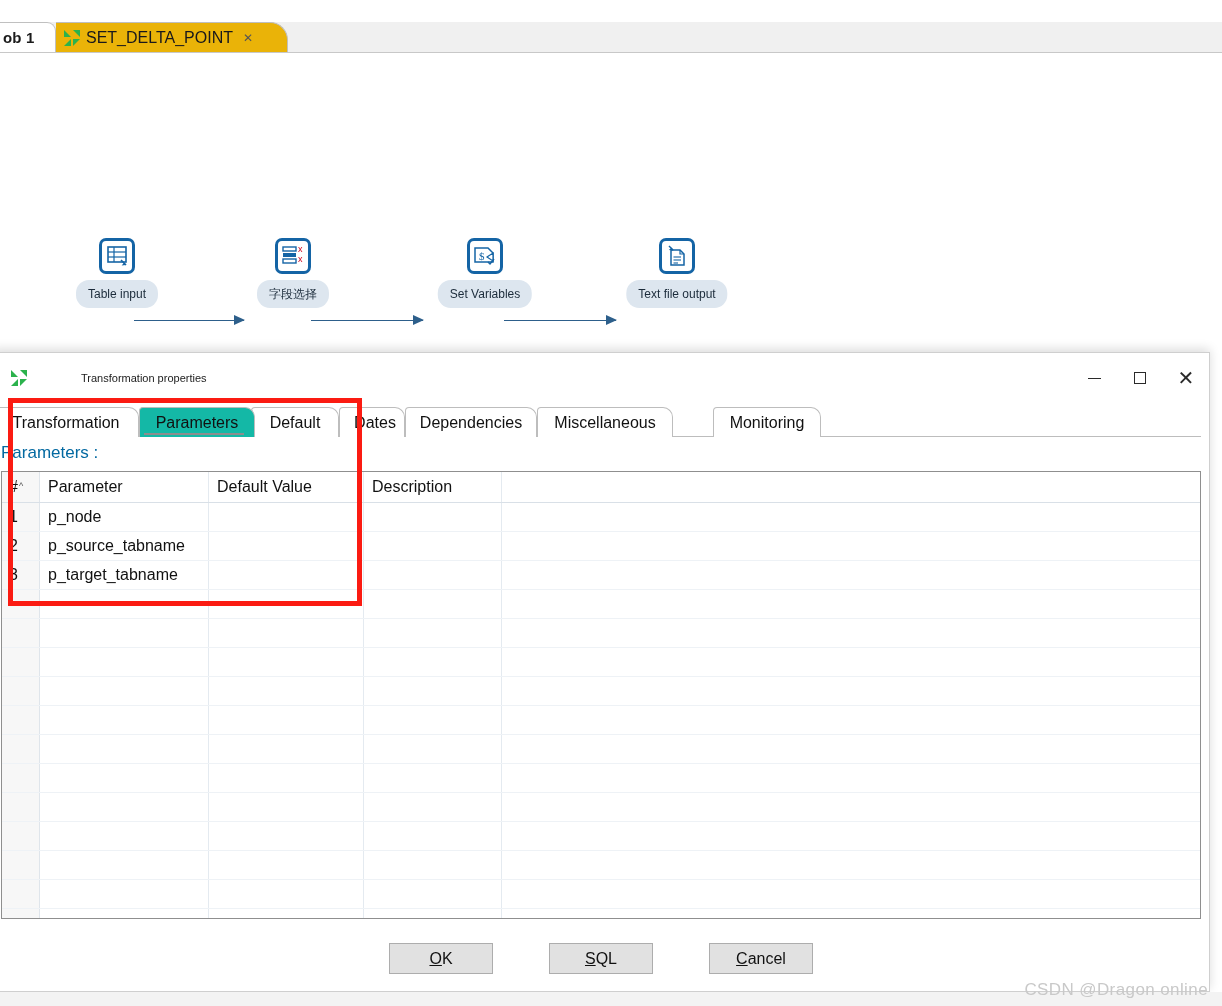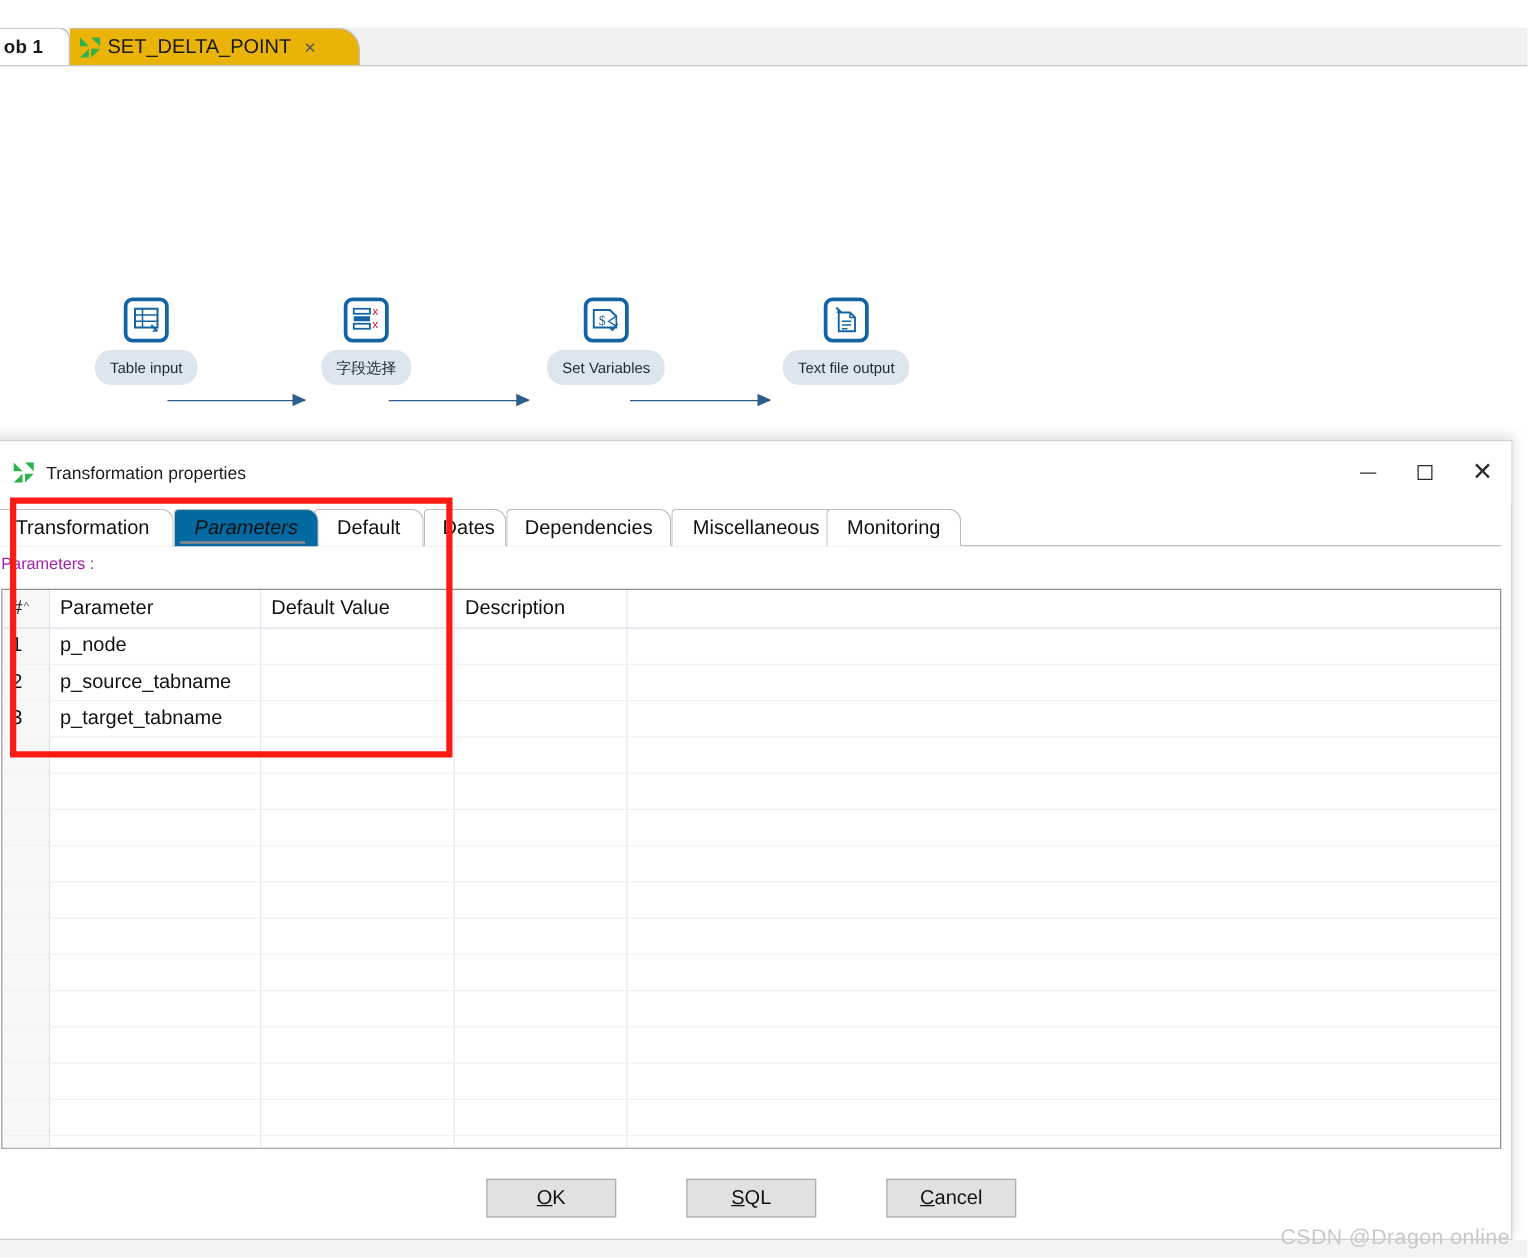--- a/index.html
+++ b/index.html
@@ -172,22 +172,23 @@
     left: 0; top: 0;
     width: 100%; height: 50px;
     display: flex;
     align-items: center;
     gap: 10px;
     padding-left: 18px;
     box-sizing: border-box;
     background: #ffffff;
   }
   .dlg-title .ttxt {
-    font-size: 14px;
+    font-size: 11px;
     color: #1b1b1b;
+    margin-left: 44px;
   }
   .win-btns {
     position: absolute;
     right: 0; top: 0;
     height: 50px;
     display: flex;
     align-items: center;
   }
   .win-btn {
     width: 46px; height: 34px;
@@ -218,45 +219,44 @@
     color: #111;
     background: #ffffff;
     border: 1px solid #bdbdbd;
     border-bottom: none;
     border-top-left-radius: 4px;
     border-top-right-radius: 10px;
     white-space: nowrap;
     padding: 0 6px;
   }
   .dtab.sel {
-    background: #0369a1;
+    background: #14b8a6;
     border-color: #bdbdbd;
     z-index: 3;
-    font-style: italic;
   }
   .dtab.sel::after {
     content: "";
     position: absolute;
     left: 4px; right: 10px; bottom: 2px;
     height: 2px;
     background: #8d8d8d;
   }
   .tabfolder-line {
     position: absolute;
     left: 8px; top: 83px;
     width: 1200px; height: 1px;
     background: #bdbdbd;
   }
 
   
   .params-label {
     position: absolute;
     left: 8px; top: 442px;
-    font-size: 13px;
-    color: #a21caf;
+    font-size: 17px;
+    color: #0369a1;
   }
 
   table.grid {
     position: absolute;
     left: 8px; top: 470px;
     width: 1198px;
     border-collapse: collapse;
     table-layout: fixed;
     background: #ffffff;
     font-size: 16px;
@@ -477,21 +477,21 @@
       </div>
       <div class="dtab" style="left:338px; width:66px;padding-left:12px;">
         <span>Dates</span>
       </div>
       <div class="dtab" style="left:404px; width:132px;">
         <span>Dependencies</span>
       </div>
       <div class="dtab" style="left:536px; width:136px;">
         <span>Miscellaneous</span>
       </div>
-      <div class="dtab" style="left:660px; width:108px;">
+      <div class="dtab" style="left:712px; width:108px;">
         <span>Monitoring</span>
       </div>
     </div>
 
     <div class="params-label" style="top:90px;">Parameters :</div>
 
     <div class="grid-wrap" style="top:118px; height:448px;">
       <table class="grid">
         <thead>
           <tr>

